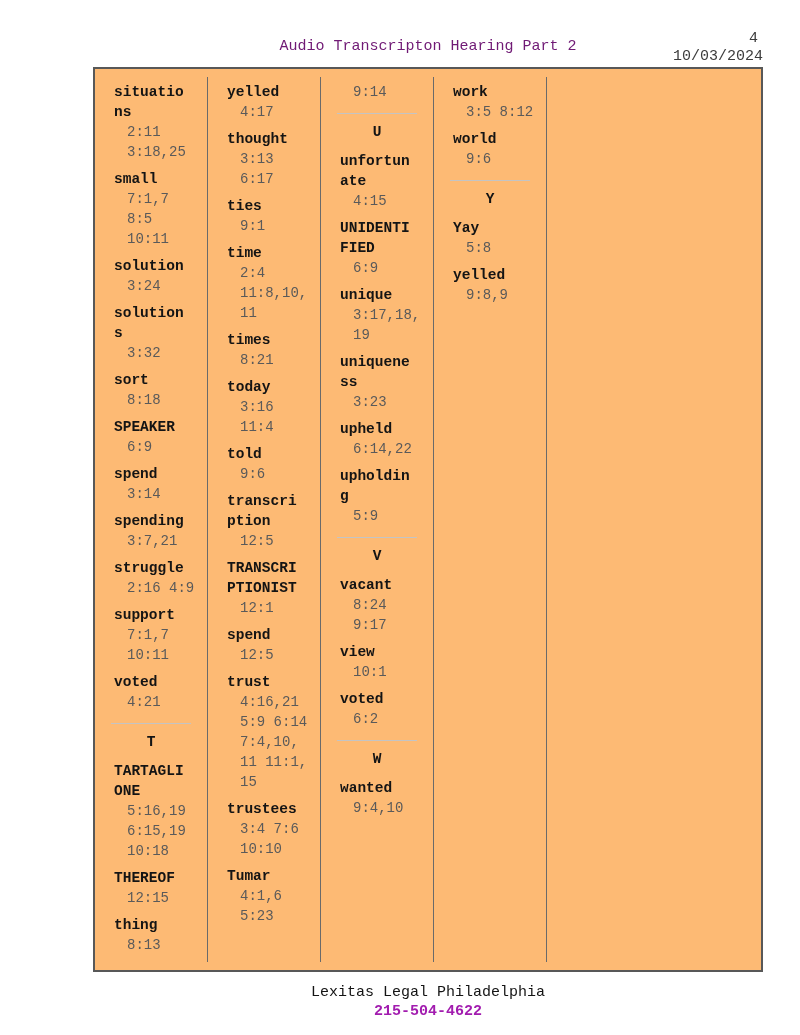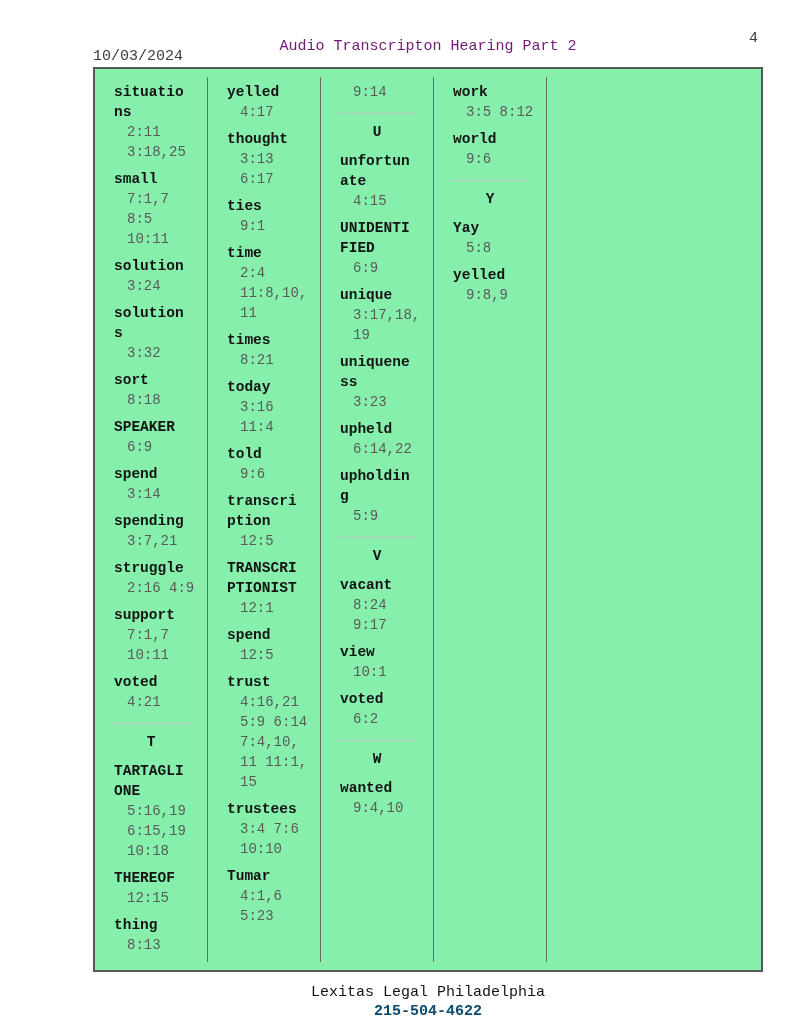--- a/index.html
+++ b/index.html
@@ -8,30 +8,30 @@
     font-family:"Liberation Mono","DejaVu Sans Mono",monospace;
   }
   .page{position:relative;width:800px;height:1035px;background:#fff;overflow:hidden;}
 
   .header-title{
     position:absolute;top:30px;left:93px;width:670px;
     text-align:center;font-size:15px;color:#701a75;white-space:pre;margin-top:8px;
   }
   .header-date{
     position:absolute;top:48px;left:93px;width:670px;
-    text-align:left;font-size:15px;color:#3c3c3c;
+    text-align:right;font-size:15px;color:#3c3c3c;
   }
   .page-number{
     position:absolute;top:30px;left:749px;font-size:15px;color:#3c3c3c;
   }
 
   .index-table{
     position:absolute;left:93px;top:67px;width:670px;height:905px;
     box-sizing:border-box;border:2px solid #585858;
-    display:flex;align-items:stretch;background:#86efac;
+    display:flex;align-items:stretch;background:#fdba74;
   }
   .vdiv{flex:0 0 1px;background:#6a6a6a;margin:8px 0;}
   .col{flex:0 0 112px;box-sizing:border-box;padding-top:13px;overflow:hidden;}
   .col.col-last{flex:1 1 auto;}
 
   .entry{margin-bottom:7px;}
   .word-line{
     font-weight:bold;font-size:14.5px;line-height:20px;color:#141414;
     margin-left:19px;white-space:pre;
   }
@@ -44,21 +44,21 @@
     text-align:center;font-weight:bold;font-size:14.5px;line-height:20px;
     color:#141414;margin-bottom:9px;
   }
 
   .footer-company{
     position:absolute;top:984px;left:93px;width:670px;text-align:center;
     font-weight:normal;font-size:15px;color:#141414;
   }
   .footer-phone{
     position:absolute;top:1003px;left:93px;width:670px;text-align:center;
-    font-weight:bold;font-size:15px;color:#0c4a6e;
+    font-weight:bold;font-size:15px;color:#a21caf;
   }
 </style>
 </head>
 <body>
 
 <div class="page">
 
   <div class="header-title">Audio Transcripton Hearing Part 2</div>
   <div class="header-date">10/03/2024</div>
   <div class="page-number">4</div>

